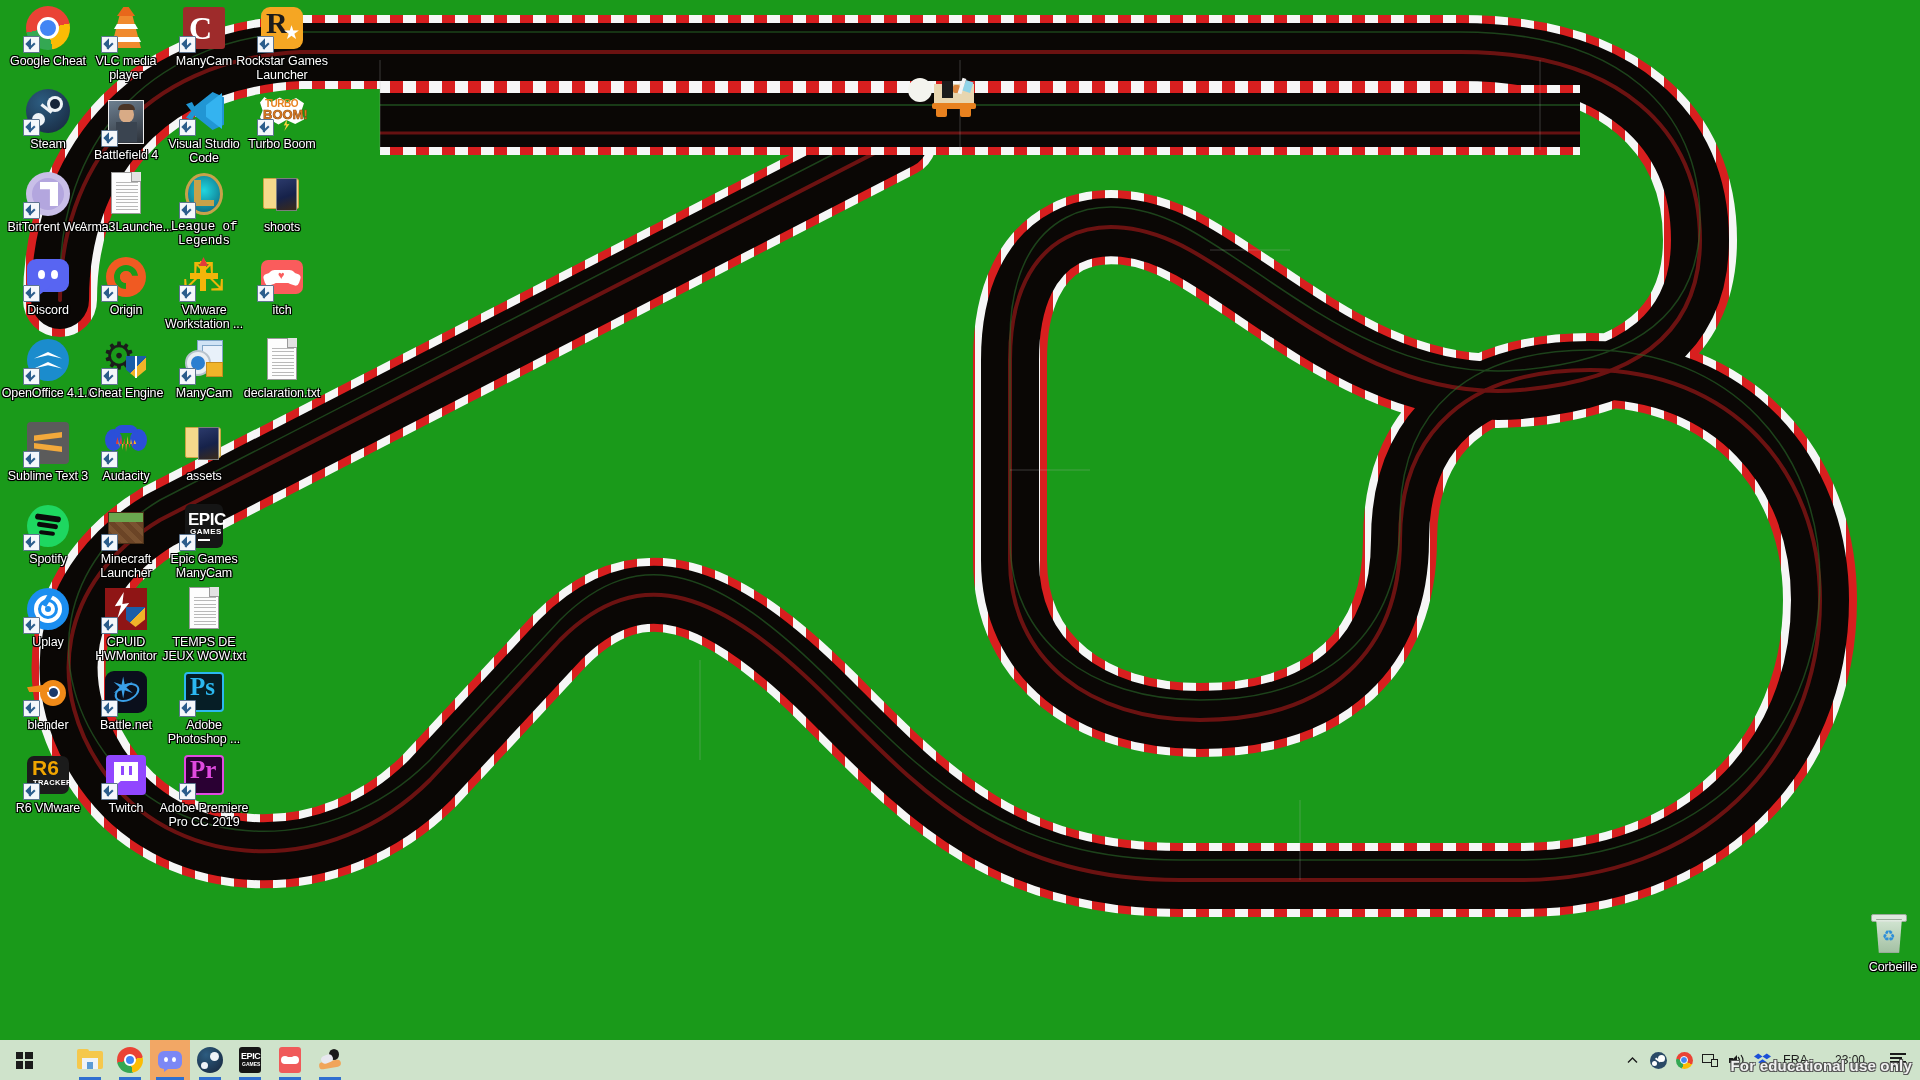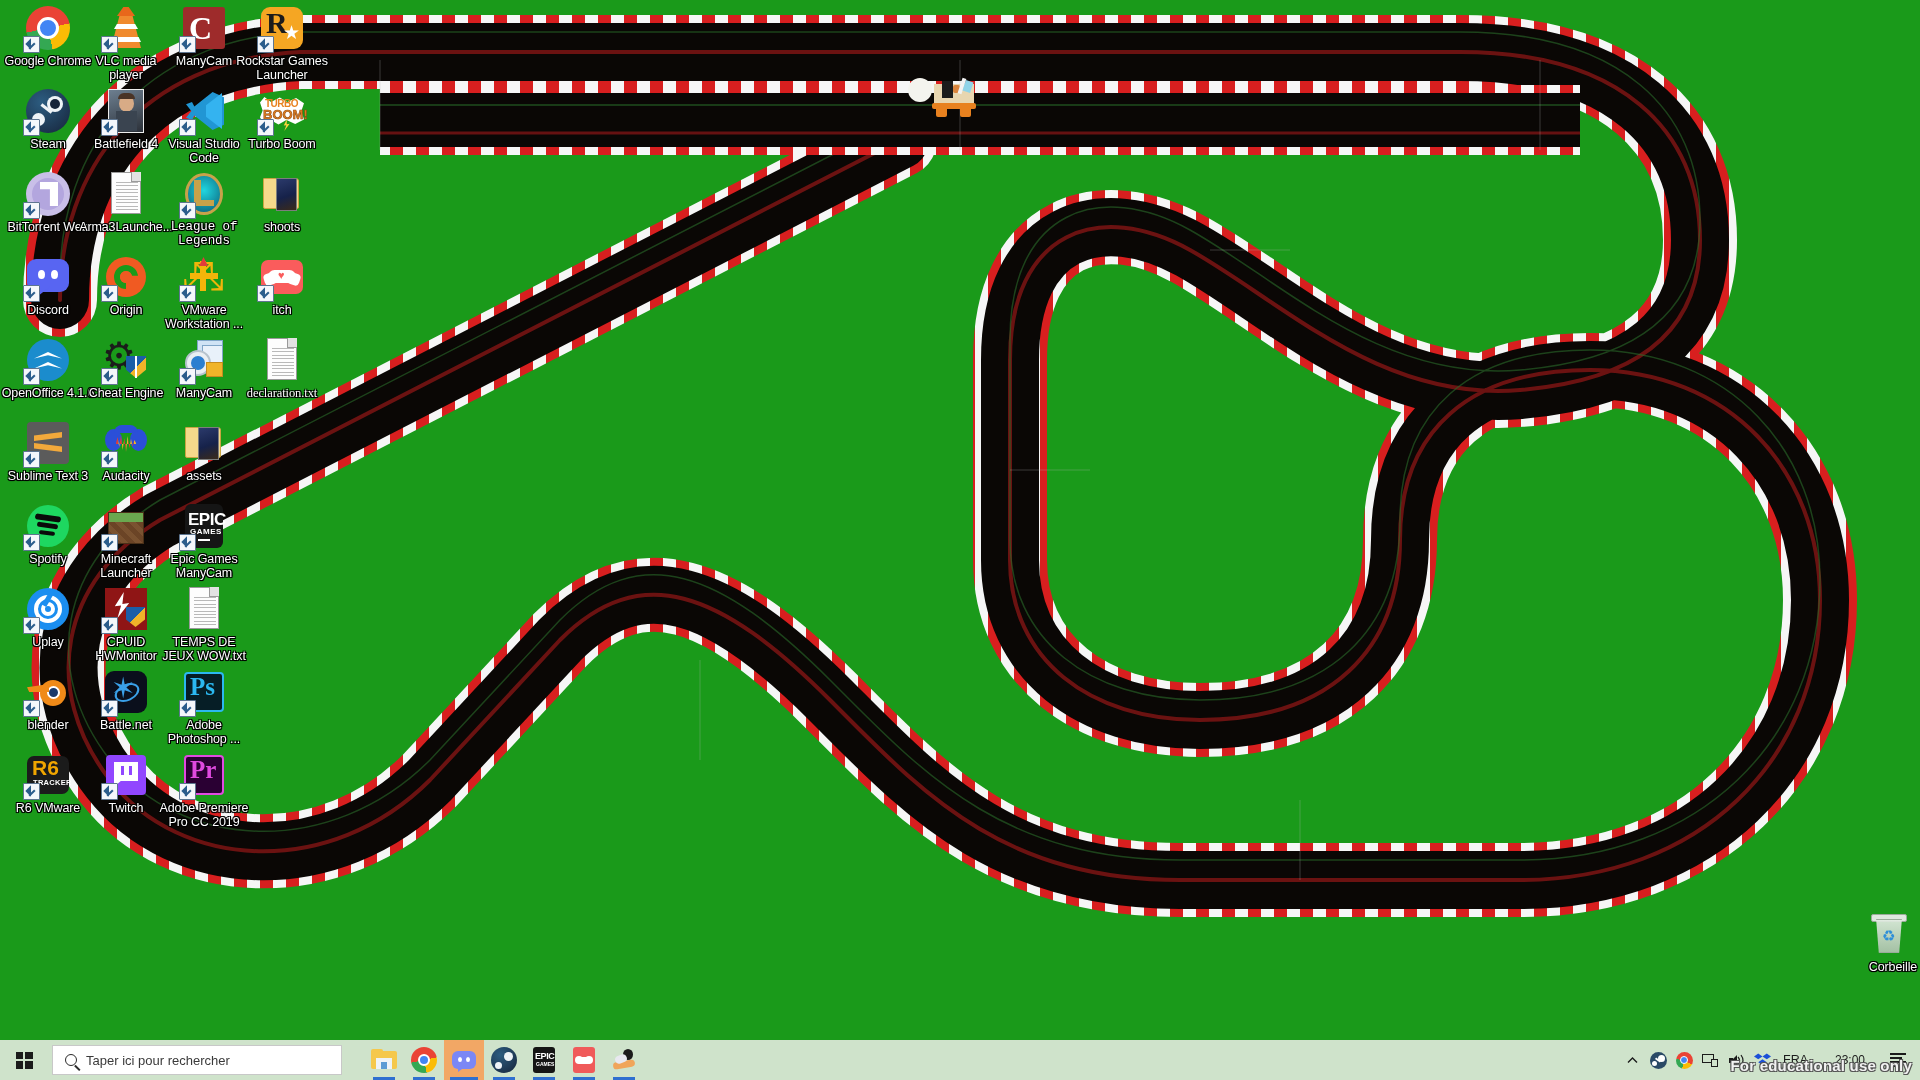--- a/index.html
+++ b/index.html
@@ -313,21 +313,21 @@
   </div>
 </div>
 
 <div id="desktop-icons">
     <div class="icon-cell" style="left: 0px; top: 4px;">
       <div class="icon-art">
         <div class="circ" style="left: 2px; top: 2px; width: 44px; height: 44px; background: conic-gradient(from -30deg, rgb(234, 67, 53) 0deg, rgb(234, 67, 53) 30%, rgb(251, 188, 5) 30%, rgb(251, 188, 5) 55%, rgb(52, 168, 83) 55%, rgb(52, 168, 83) 80%, rgb(234, 67, 53) 80%, rgb(234, 67, 53) 100%);"></div>
         <div class="circ" style="left: 13px; top: 13px; width: 22px; height: 22px; background: rgb(66, 133, 244); border: 3px solid rgb(255, 255, 255);"></div>
         <div class="shortcut-arrow"></div>
       </div>
-      <div class="icon-label">Google Chrome</div>
+      <div class="icon-label">Google Cheat</div>
     </div>
     <div class="icon-cell" style="left: 78px; top: 4px;">
       <div class="icon-art">
         <div class="sq" style="left: 15px; top: 3px; width: 18px; height: 9px; background: rgb(232, 103, 27); clip-path: polygon(35% 0px, 65% 0px, 100% 100%, 0px 100%);"></div>
         <div class="sq" style="left: 9px; top: 12px; width: 30px; height: 32px; background: rgb(240, 138, 46); clip-path: polygon(28% 0px, 72% 0px, 100% 100%, 0px 100%);"></div>
         <div class="sq" style="left: 12px; top: 20px; width: 24px; height: 5px; background: rgb(255, 255, 255); clip-path: polygon(12% 0px, 88% 0px, 100% 100%, 0px 100%);"></div>
         <div class="sq" style="left: 9px; top: 33px; width: 30px; height: 5px; background: rgb(255, 255, 255); clip-path: polygon(8% 0px, 92% 0px, 100% 100%, 0px 100%);"></div>
         <div class="shortcut-arrow"></div>
       </div>
       <div class="icon-label">VLC media player</div>
@@ -353,21 +353,21 @@
       <div class="icon-art">
         <div class="circ" style="left: 2px; top: 2px; width: 44px; height: 44px; background: radial-gradient(circle at 35% 30%, rgb(44, 92, 128), rgb(22, 36, 58));"></div>
         <div class="circ" style="left: 23px; top: 9px; width: 16px; height: 16px; background: rgb(238, 243, 247);"></div>
         <div class="circ" style="left: 26px; top: 12px; width: 10px; height: 10px; background: rgb(22, 36, 58);"></div>
         <div class="circ" style="left: 8px; top: 26px; width: 13px; height: 13px; background: rgb(238, 243, 247);"></div>
         <div class="sq" style="left: 16px; top: 20px; width: 13px; height: 3px; background: rgb(238, 243, 247); transform: rotate(38deg);"></div>
         <div class="shortcut-arrow"></div>
       </div>
       <div class="icon-label">Steam</div>
     </div>
-    <div class="icon-cell" style="left: 78px; top: 87px;">
+    <div class="icon-cell" style="left: 78px; top: 98px;">
       <div class="icon-art">
         <div class="sq" style="left: 6px; top: 2px; width: 36px; height: 44px; background: linear-gradient(160deg, rgb(109, 127, 144), rgb(43, 48, 56)); border: 1px solid rgb(238, 238, 238);"></div>
         <div class="circ" style="left: 17px; top: 8px; width: 15px; height: 17px; background: rgb(216, 171, 134);"></div>
         <div class="sq" style="left: 14px; top: 24px; width: 21px; height: 20px; background: rgb(58, 68, 80);"></div>
         <div class="sq" style="left: 16px; top: 6px; width: 17px; height: 6px; background: rgb(74, 52, 38); border-radius: 6px 6px 0px 0px;"></div>
         <div class="shortcut-arrow"></div>
       </div>
       <div class="icon-label">Battlefield 4</div>
     </div>
     <div class="icon-cell" style="left: 156px; top: 87px;">
@@ -496,21 +496,21 @@
       <div class="icon-art">
         <div class="sq" style="left: 17px; top: 4px; width: 26px; height: 20px; background: rgb(207, 227, 245); border: 1px solid rgb(127, 166, 200);"></div>
         <div class="sq" style="left: 22px; top: 9px; width: 21px; height: 20px; background: rgb(232, 241, 250); border: 1px solid rgb(127, 166, 200);"></div>
         <div class="circ" style="left: 5px; top: 14px; width: 26px; height: 26px; background: rgb(233, 238, 242); border: 2px solid rgb(182, 194, 204);"></div>
         <div class="circ" style="left: 11px; top: 20px; width: 14px; height: 14px; background: rgb(43, 127, 208);"></div>
         <div class="sq" style="left: 26px; top: 26px; width: 17px; height: 15px; background: rgb(240, 180, 41); border: 1px solid rgb(197, 140, 31);"></div>
         <div class="shortcut-arrow"></div>
       </div>
       <div class="icon-label">ManyCam</div>
     </div>
-    <div class="icon-cell" style="left: 234px; top: 336px; font-family: Liberation Serif, serif;">
+    <div class="icon-cell" style="left: 234px; top: 336px;">
       <div class="icon-art">
         <div class="doc-icon">
           <div class="fold"></div>
           <div class="ln" style="top: 9px;"></div>
           <div class="ln" style="top: 12.4px;"></div>
           <div class="ln" style="top: 15.8px;"></div>
           <div class="ln" style="top: 19.2px;"></div>
           <div class="ln" style="top: 22.6px;"></div>
           <div class="ln" style="top: 26px;"></div>
           <div class="ln" style="top: 29.4px;"></div>
@@ -684,24 +684,20 @@
 
   <div id="start-button">
     <div class="win-logo">
       <span style="left:0;top:0;"></span>
       <span style="right:0;top:0;"></span>
       <span style="left:0;bottom:0;"></span>
       <span style="right:0;bottom:0;"></span>
     </div>
   </div>
 
-  <div id="search-box">
-    <div class="mag"></div>
-    <span id="search-text">Taper ici pour rechercher</span>
-  </div>
 
   <div id="task-icons">
       <div class="task-item">
         <div class="task-art">
           <div class="sq" style="left: 0px; top: 4px; width: 26px; height: 18px; background: rgb(245, 200, 76); border-radius: 2px;"></div>
           <div class="sq" style="left: 0px; top: 2px; width: 12px; height: 5px; background: rgb(245, 200, 76); border-radius: 2px 2px 0px 0px;"></div>
           <div class="sq" style="left: 5px; top: 11px; width: 16px; height: 11px; background: rgb(238, 243, 248);"></div>
           <div class="sq" style="left: 10px; top: 15px; width: 6px; height: 7px; background: rgb(91, 155, 213);"></div>
         </div>
         <div class="underline" style="width: 22px; left: 9px;"></div>

